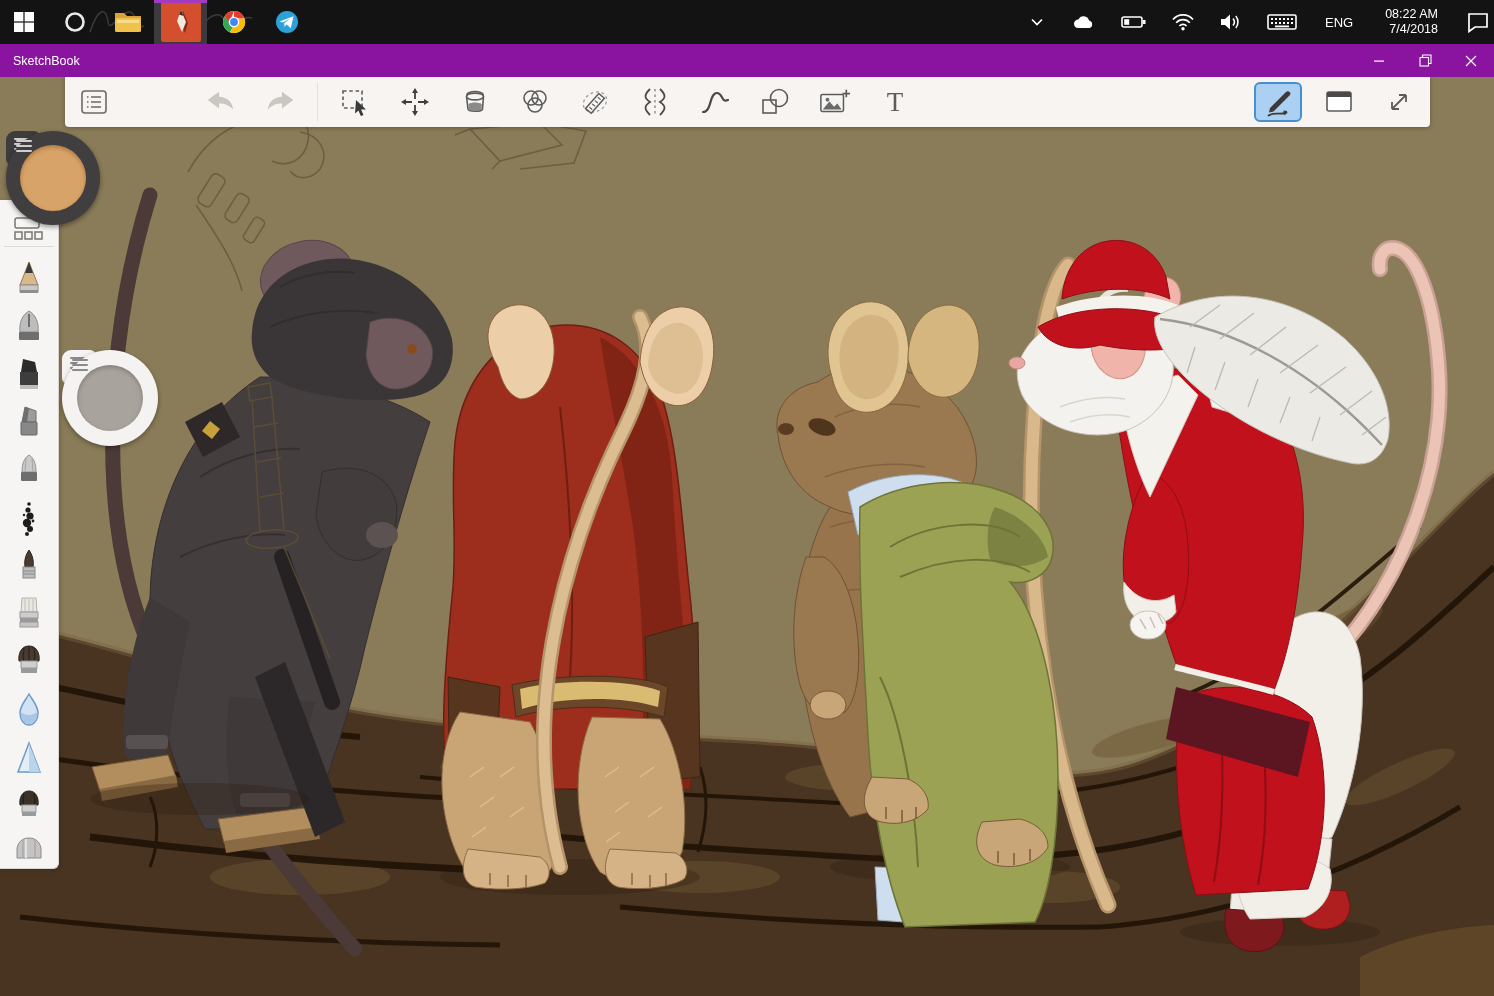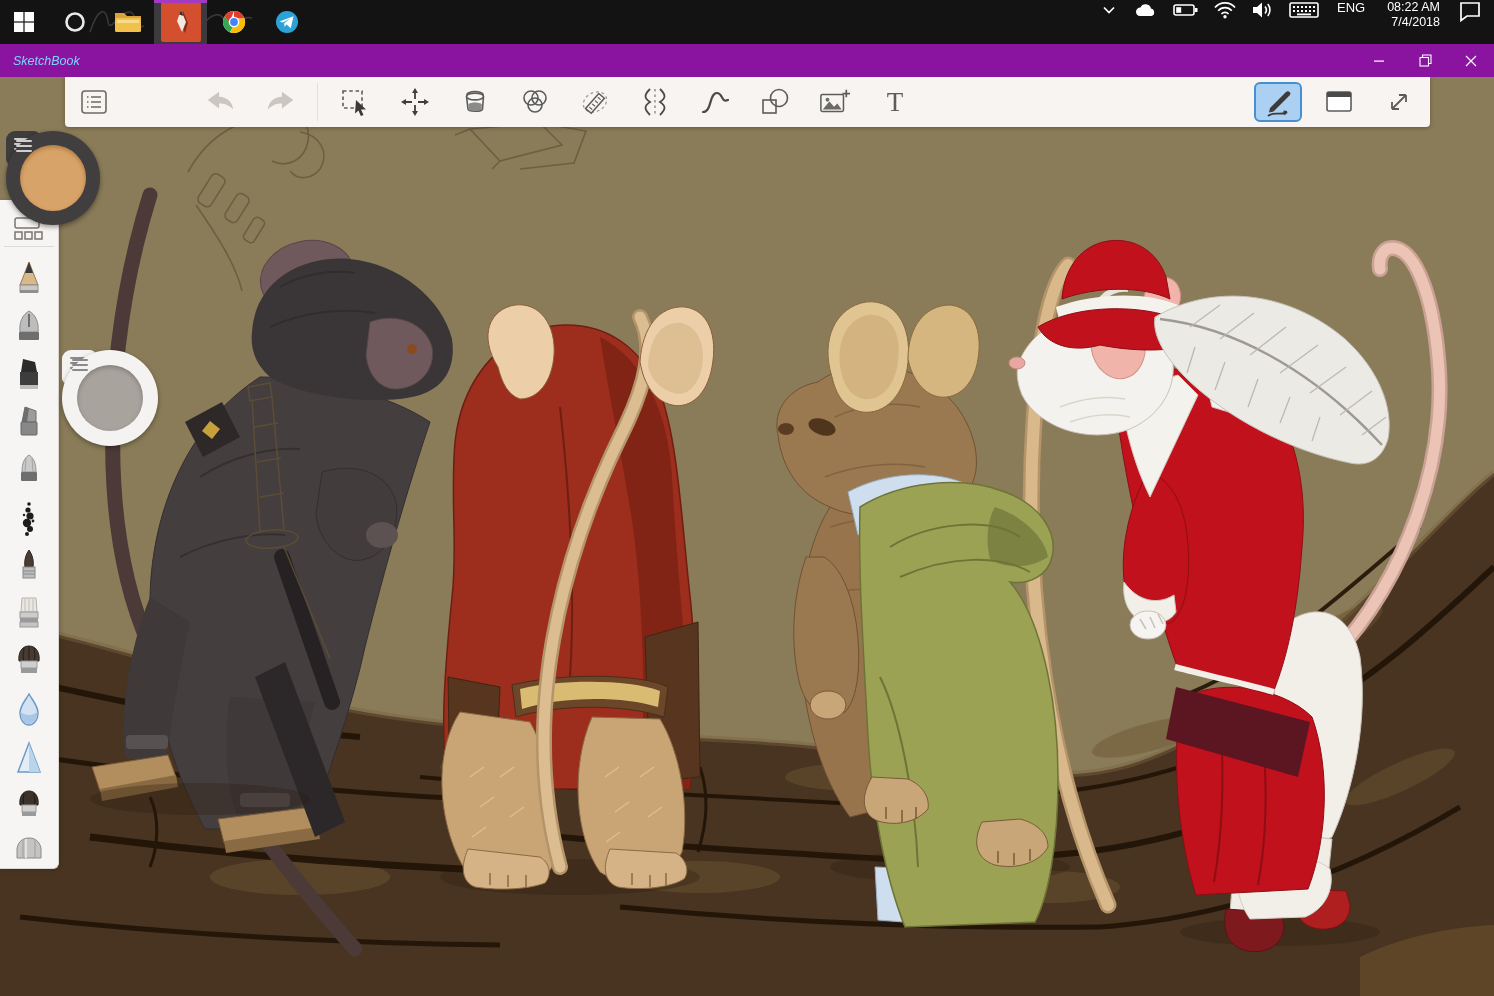--- a/index.html
+++ b/index.html
@@ -7,27 +7,27 @@
     background:#8a7c58;font-family:"Liberation Sans",sans-serif;
     -webkit-font-smoothing:antialiased;}
   
   .taskbar{position:absolute;left:0;top:0;width:1494px;height:44px;background:#131313;z-index:10;display:flex;align-items:stretch;}
   .tb-left{display:flex;align-items:stretch;}
   .tb-btn{width:53px;display:flex;align-items:center;justify-content:center;position:relative;}
   .tb-btn.start{width:48px;}
   .tb-btn.active{background:#3c3a3c;}
   .tb-btn.active::before{content:"";position:absolute;left:0;top:0;width:100%;height:3px;background:#a33bc2;}
   .tb-doodle{position:absolute;left:80px;top:0;pointer-events:none;}
-  .tray{position:absolute;right:0;top:0;height:44px;display:flex;align-items:flex-start;gap:14px;padding-right:12px;}
+  .tray{position:absolute;right:0;top:0;height:44px;display:flex;align-items:center;gap:24px;padding-right:4px;}
   .tray .ticon{display:flex;align-items:center;justify-content:center;}
   .tray-lang{color:#fff;font-size:13px;padding:0 4px;}
   .tray-clock{color:#fff;font-size:12.5px;text-align:right;line-height:15px;padding:0 4px;}
   
   .titlebar{position:absolute;left:0;top:44px;width:1494px;height:33px;background:#8a14a0;z-index:9;display:flex;align-items:center;}
-  .title-text{color:#7dd3fc;font-size:12.5px;padding-left:13px;font-style:italic;}
+  .title-text{color:#ffffff;font-size:12.5px;padding-left:13px;}
   .win-controls{position:absolute;right:0;top:0;height:33px;display:flex;}
   .win-btn{width:46px;height:33px;display:flex;align-items:center;justify-content:center;}
   
   .toolbar{position:absolute;left:65px;top:77px;width:1365px;height:50px;background:#f7f4f1;
     border-radius:0 0 4px 4px;box-shadow:0 1px 4px rgba(40,30,20,.35);z-index:5;}
   .tool{position:absolute;top:9px;width:32px;height:32px;display:flex;align-items:center;justify-content:center;}
   .tool svg{display:block;}
   .tb-divider{position:absolute;top:6px;width:1px;height:38px;background:#e2ded9;}
   .tool.selected{top:5px;width:48px;height:40px;background:#abd0f2;border:2px solid #4690d2;border-radius:6px;box-sizing:border-box;}
   .text-glyph{font-family:"Liberation Serif",serif;font-size:27px;color:#5c5c5c;line-height:1;}

